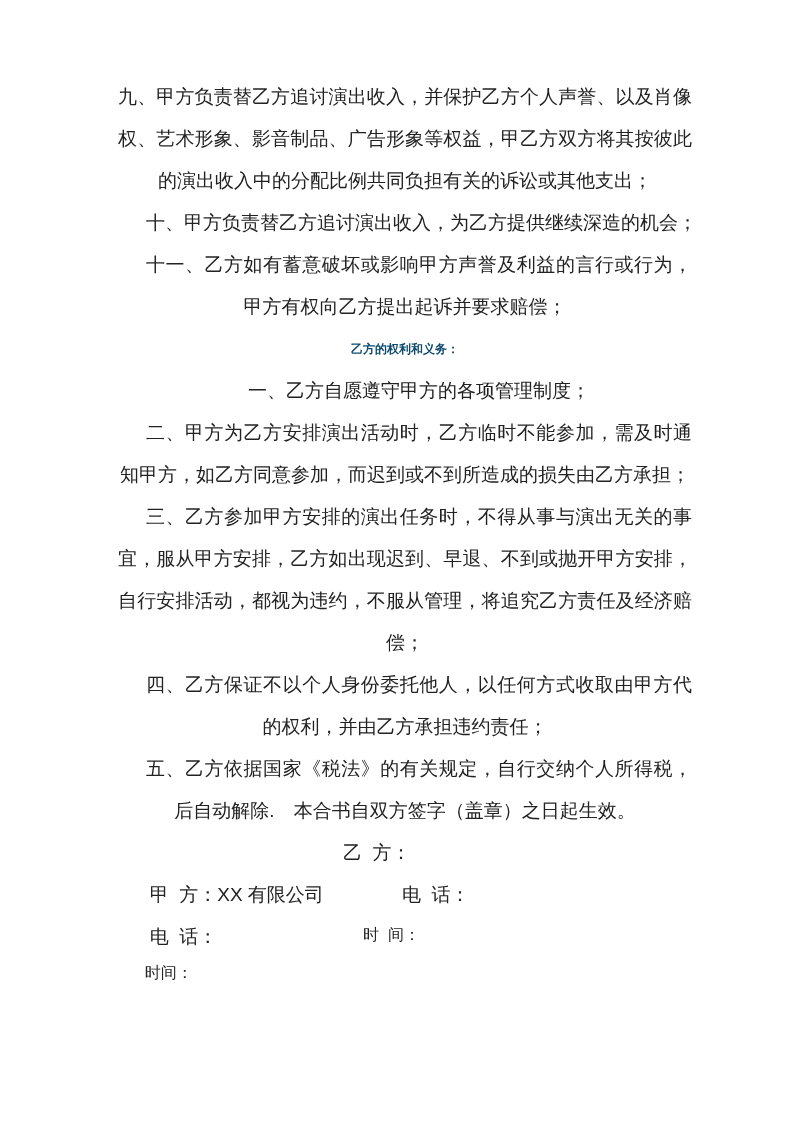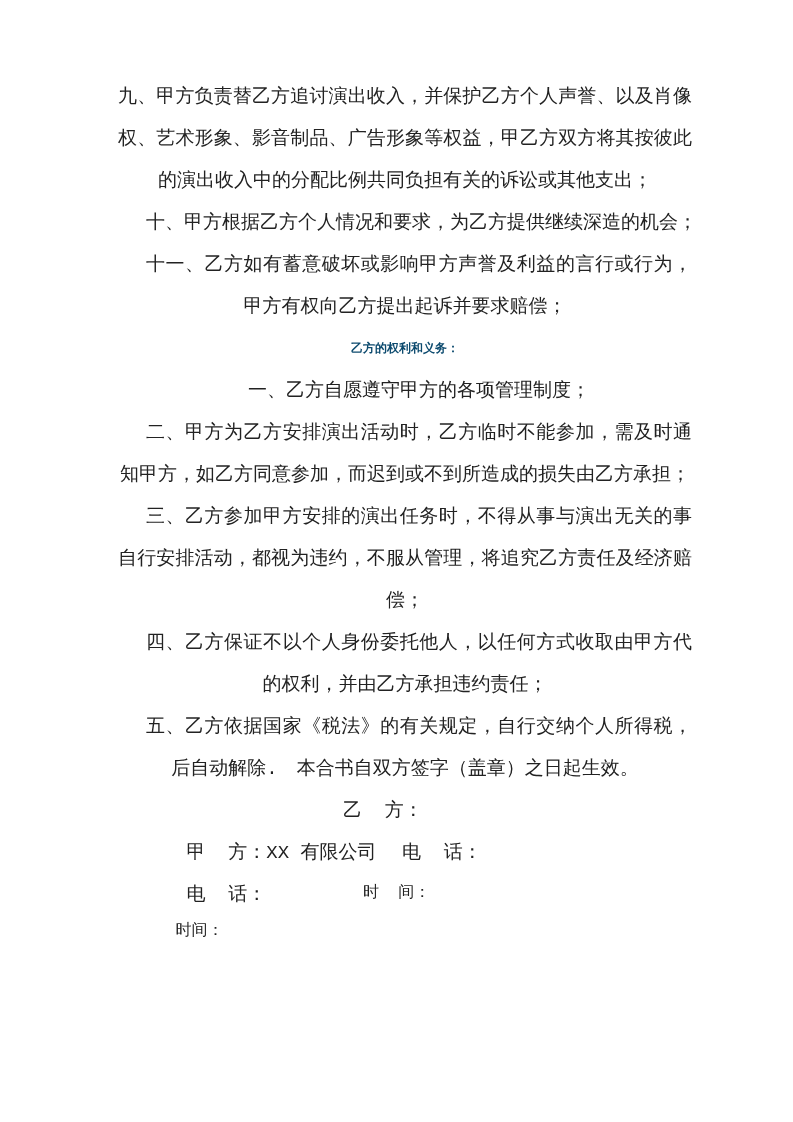--- a/index.html
+++ b/index.html
@@ -6,21 +6,21 @@
     margin: 0;
     padding: 0;
     background: #ffffff;
   }
   .page {
     position: relative;
     width: 793px;
     height: 1122px;
     background: #ffffff;
     overflow: hidden;
-    font-family: Liberation Mono, monospace;
+    font-family: Liberation Sans, sans-serif;
     color: #222222;
   }
   .content {
     position: absolute;
     left: 118px;
     top: 76px;
     width: 574px;
   }
   .line {
     font-size: 19px;
@@ -66,28 +66,29 @@
 </head>
 <body>
 
 <div class="page">
   <div class="content">
 
     <div id="paragraphs-host">
         <div class="line fill">九、甲方负责替乙方追讨演出收入，并保护乙方个人声誉、以及肖像</div>
         <div class="line fill">权、艺术形象、影音制品、广告形象等权益，甲乙方双方将其按彼此</div>
         <div class="line">的演出收入中的分配比例共同负担有关的诉讼或其他支出；</div>
-        <div class="line indent">十、甲方根据乙方个人情况和要求，为乙方提供继续深造的机会；</div>
+        <div class="line indent">十、甲方负责替乙方追讨演出收入，为乙方提供继续深造的机会；</div>
         <div class="line indent fill">十一、乙方如有蓄意破坏或影响甲方声誉及利益的言行或行为，</div>
         <div class="line">甲方有权向乙方提出起诉并要求赔偿；</div>
         <div class="line heading">乙方的权利和义务：</div>
         <div class="line indent">一、乙方自愿遵守甲方的各项管理制度；</div>
         <div class="line indent fill">二、甲方为乙方安排演出活动时，乙方临时不能参加，需及时通</div>
         <div class="line">知甲方，如乙方同意参加，而迟到或不到所造成的损失由乙方承担；</div>
         <div class="line indent fill">三、乙方参加甲方安排的演出任务时，不得从事与演出无关的事</div>
+        <div class="line fill">宜，服从甲方安排，乙方如出现迟到、早退、不到或抛开甲方安排，</div>
         <div class="line fill">自行安排活动，都视为违约，不服从管理，将追究乙方责任及经济赔</div>
         <div class="line">偿；</div>
         <div class="line indent fill">四、乙方保证不以个人身份委托他人，以任何方式收取由甲方代</div>
         <div class="line">的权利，并由乙方承担违约责任；</div>
         <div class="line indent fill">五、乙方依据国家《税法》的有关规定，自行交纳个人所得税，</div>
         <div class="line">后自动解除.　本合书自双方签字（盖章）之日起生效。</div>
       </div>
 
     <div class="sig-row party">
       <span>甲  方：</span><span>XX 有限公司</span>

